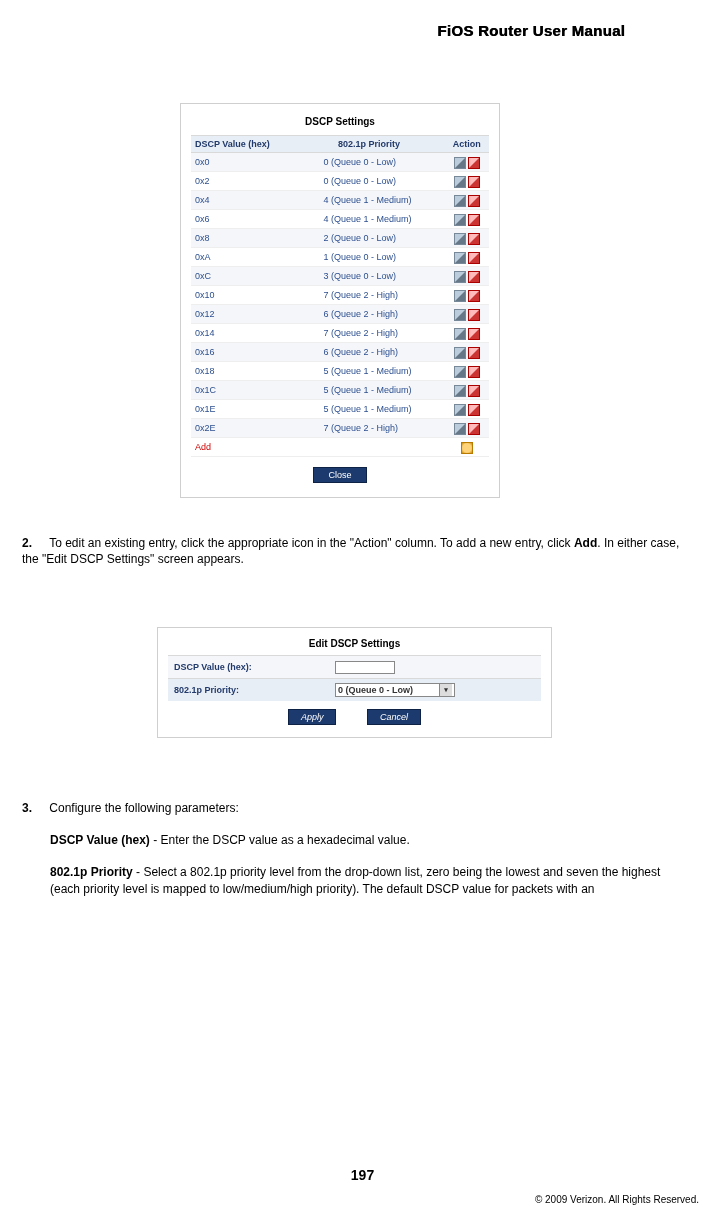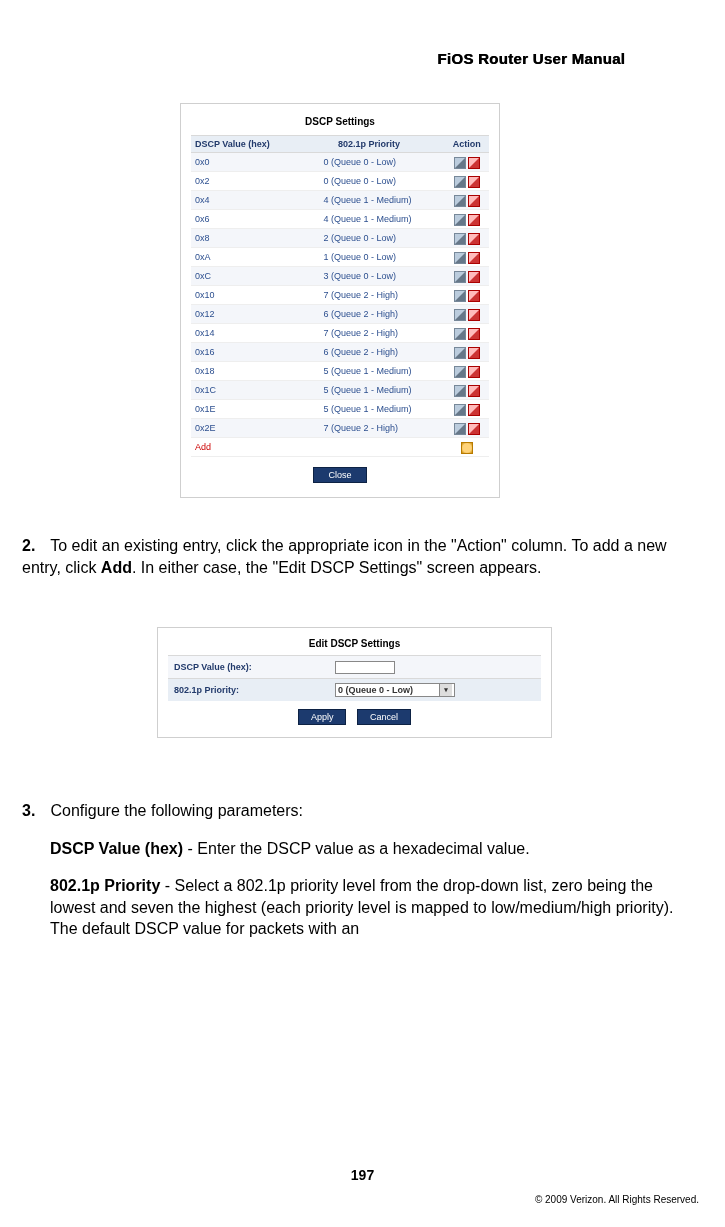--- a/index.html
+++ b/index.html
@@ -15,21 +15,20 @@
   }
   .header-title {
     position: absolute;
     top: 22px;
     right: 100px;
     font-weight: 800;
     font-size: 15px;
     letter-spacing: 0.3px;
     color: #000;
     text-shadow: 0.5px 0 0 #000;
-    margin-top: 28px;
   }
   .figure-panel {
     border: 1px solid #cfcfcf;
     background: #fff;
   }
   
   .dscp-panel {
     position: absolute;
     top: 103px;
     left: 180px;
@@ -103,21 +102,21 @@
     font-family: Verdana, Arial, sans-serif;
     padding: 2px 14px;
     border-radius: 0;
     border: 1px solid #0d2244;
   }
   
   .body-text {
     position: absolute;
     left: 22px;
     width: 665px;
-    font-size: 16px;
+    font-size: 12px;
     line-height: 1.35;
     color: #000;
   }
   .step2 { top: 535px; }
   .step3 { top: 800px; }
   .step-num { font-weight: 700; display: inline-block; width: 24px; }
   .bold { font-weight: 700; }
   
   .edit-panel {
     position: absolute;
@@ -184,21 +183,21 @@
     display: flex;
     align-items: center;
     justify-content: center;
     font-size: 7px;
     color: #333;
   }
   .edit-btns {
     margin-top: 8px;
     text-align: center;
   }
-  .btn-dark.sm { padding: 2px 12px; margin: 0 4px; }
+  .btn-dark.sm { padding: 2px 12px; margin: 0 14px; font-style: italic; }
   
   .page-num {
     position: absolute;
     bottom: 44px;
     left: 0; right: 0;
     text-align: center;
     font-weight: 700;
     font-size: 14px;
   }
   .copyright {

